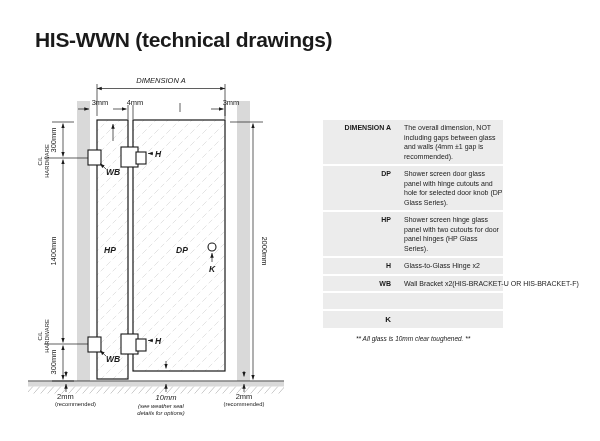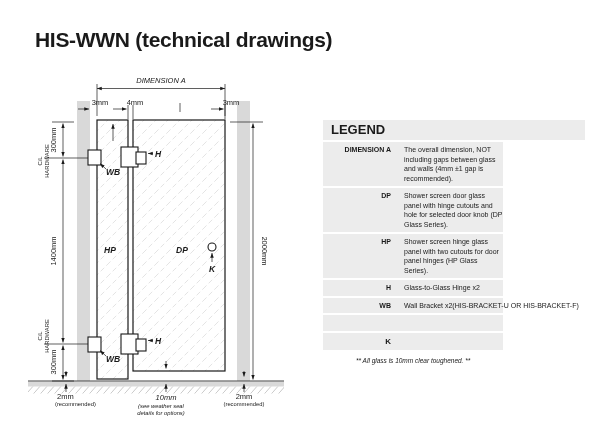--- a/index.html
+++ b/index.html
@@ -152,21 +152,20 @@
       <text class="smalli" x="161" y="414.5" text-anchor="middle">details for options)</text>
 
       <line class="ln" x1="244" y1="371" x2="244" y2="376.5" marker-end="url(#ah)"></line>
       <line class="ln" x1="244" y1="392" x2="244" y2="384" marker-end="url(#ah)"></line>
       <text class="dim" x="244" y="399" text-anchor="middle">2mm</text>
       <text class="small" x="244" y="406" text-anchor="middle">(recommended)</text>
     </g>
   </svg>
 
   <div class="legend">
-    <div class="lg-header">LEGEND</div>
     <div class="lg-rows">
       <div class="lg-row">
         <div class="lg-term">DIMENSION A</div>
         <div class="lg-desc">The overall dimension, NOT including gaps between glass and walls (4mm ±1 gap is recommended).</div>
       </div>
       <div class="lg-row">
         <div class="lg-term">DP</div>
         <div class="lg-desc">Shower screen door glass panel with hinge cutouts and hole for selected door knob (DP Glass Series).</div>
       </div>
       <div class="lg-row">

